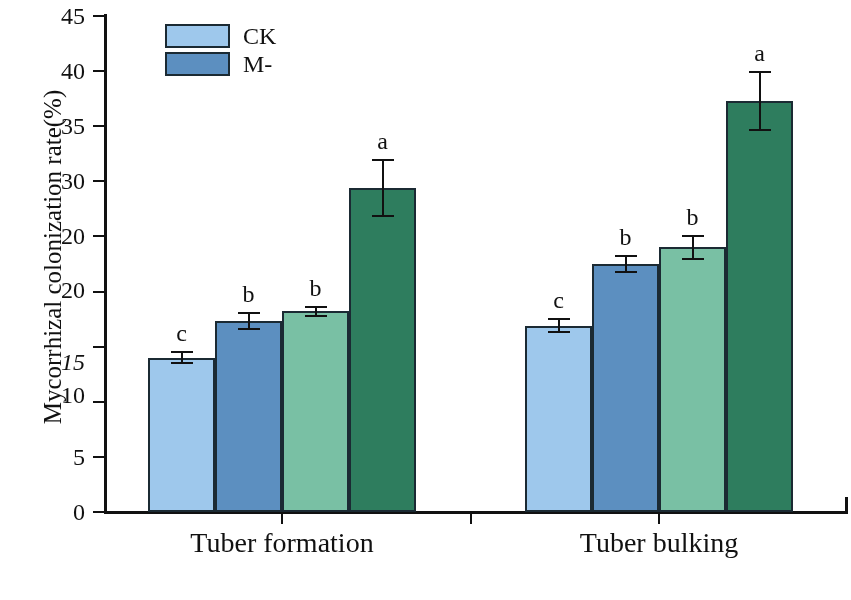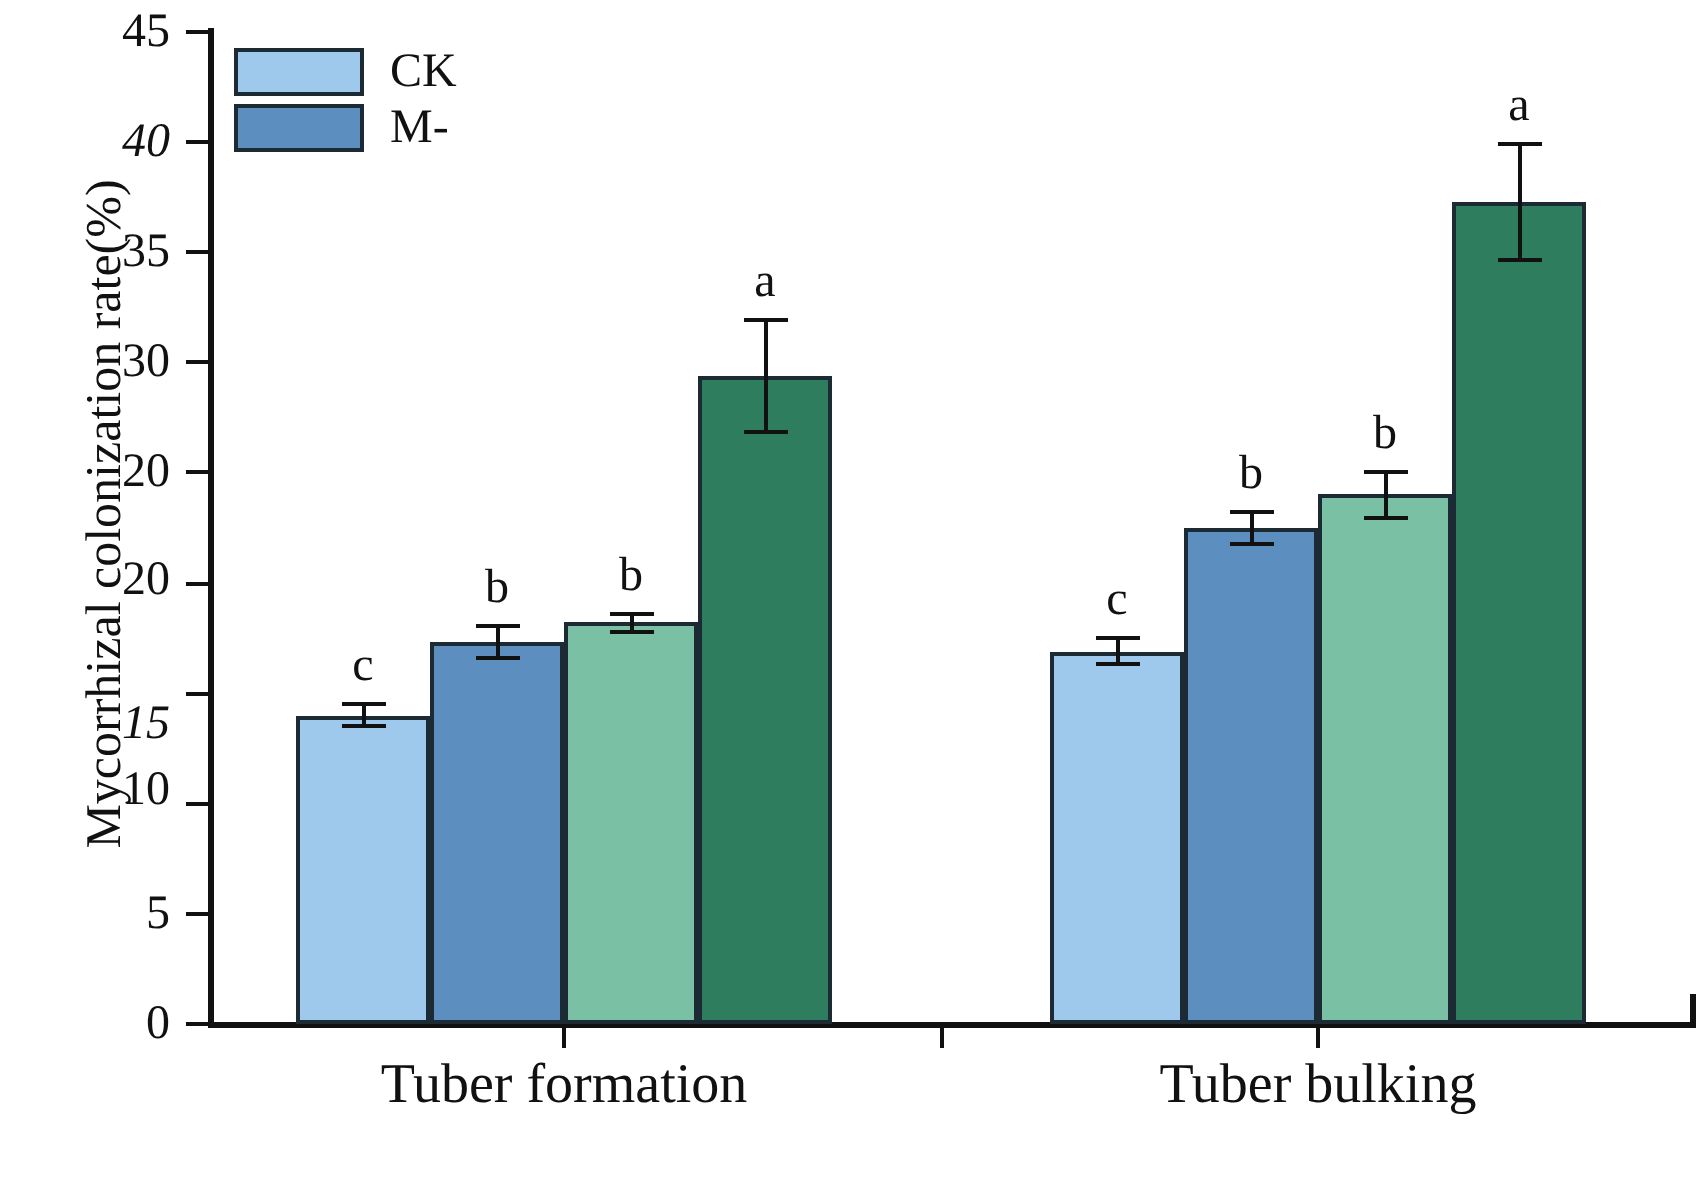--- a/index.html
+++ b/index.html
@@ -150,20 +150,21 @@
     position: absolute;
     left: 117px;
     top: 22px;
     width: 180px;
   }
   .legend-row {
     display: flex;
     align-items: center;
     height: 27px;
     margin-bottom: 1px;
+    margin-left: 48px;
   }
   .legend-swatch {
     width: 65px;
     height: 24px;
     box-sizing: border-box;
     border: 2px solid #1b2a33;
     margin-right: 13px;
   }
   .legend-label {
     font-size: 24px;
@@ -197,21 +198,21 @@
     </div>
   <div id="ytick-labels">
       <div class="ytick-label" style="top: 500px;">0</div>
       <div class="ytick-label" style="top: 444.889px;">5</div>
       <div class="ytick-label" style="top: 383px;">10</div>
       <div class="ytick-label" style="top: 350px; font-style: italic;">15</div>
       <div class="ytick-label" style="top: 278px;">20</div>
       <div class="ytick-label" style="top: 224.444px;">20</div>
       <div class="ytick-label" style="top: 169.333px;">30</div>
       <div class="ytick-label" style="top: 114.222px;">35</div>
-      <div class="ytick-label" style="top: 59.1111px; font-style: italic;">40</div>
+      <div class="ytick-label" style="top: 59.1111px;">40</div>
       <div class="ytick-label" style="top: 4px;">45</div>
     </div>
 
   <div id="xticks-layer">
       <div class="xtick" style="left: 281px;"></div>
       <div class="xtick" style="left: 658px;"></div>
       <div class="xtick" style="left: 469.5px;"></div>
       <div class="xgroup-label" style="left: 132px; width: 300px;">Tuber formation</div>
       <div class="xgroup-label" style="left: 509px; width: 300px;">Tuber bulking</div>
     </div>

